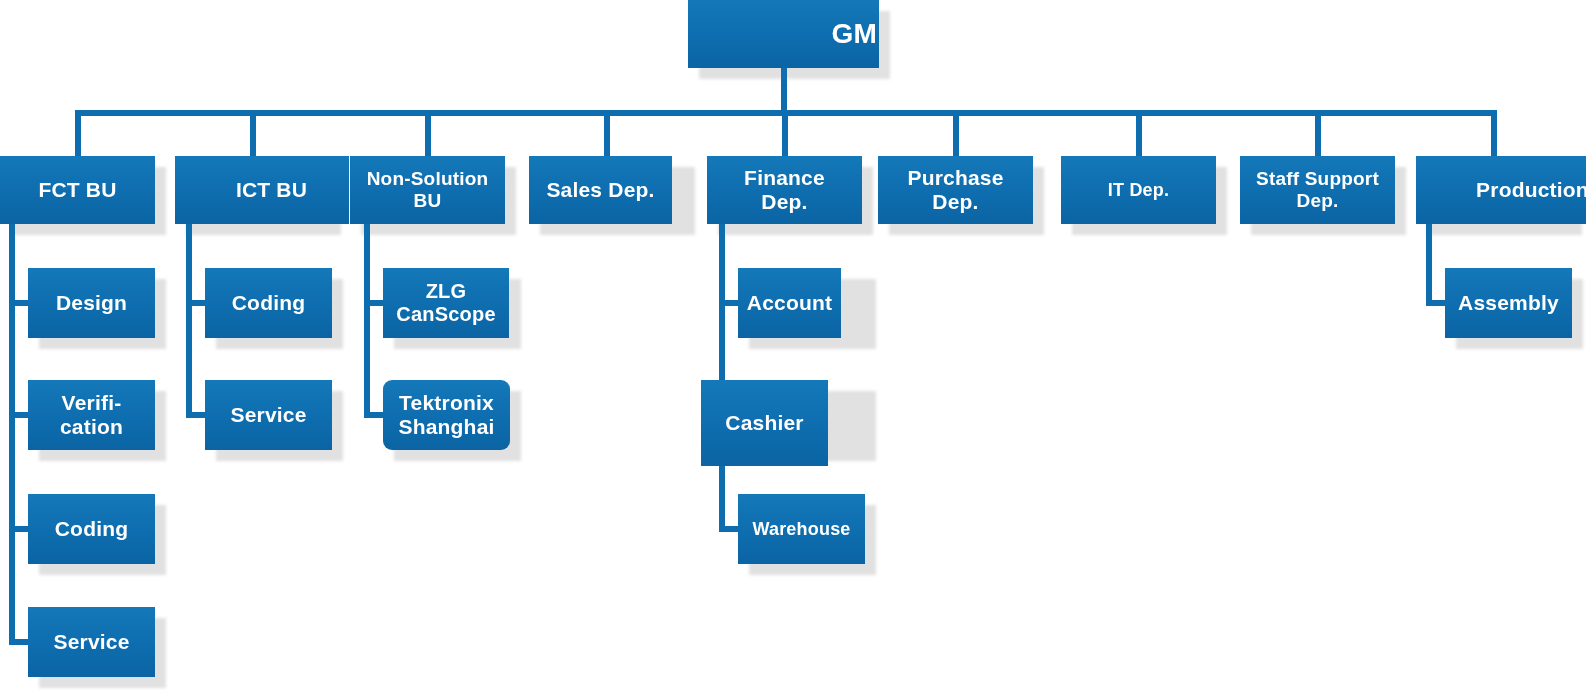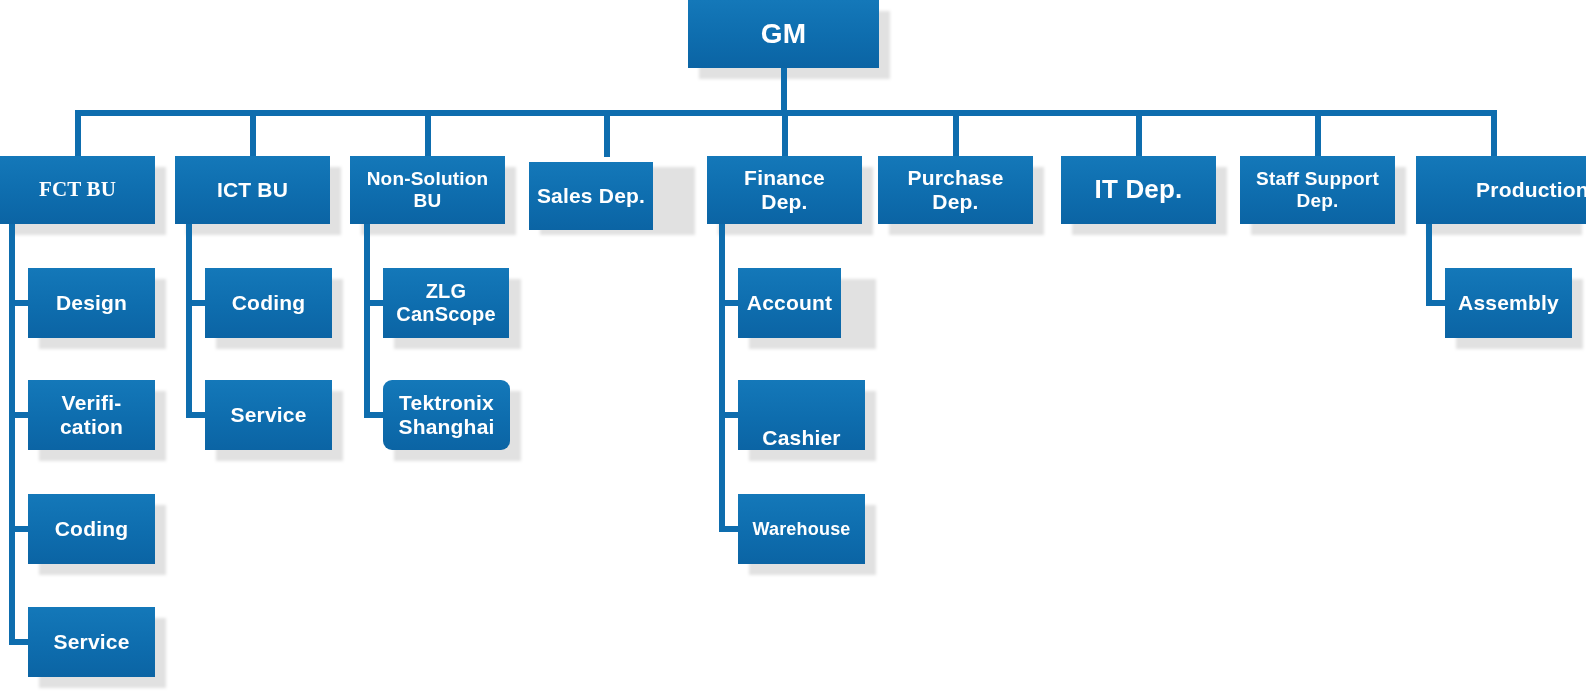--- a/index.html
+++ b/index.html
@@ -45,43 +45,43 @@
   .node .label {
     display: block;
     padding: 0 2px;
   }
 </style>
 </head>
 <body>
 
 <div id="canvas" style="--node-top: #1478b9; --node-mid: #0e6dae; --node-bottom: #0b64a4; --line: #0e6dae; --shadow: #e1e1e1; --text: #ffffff; --bg: #ffffff;">
     <div class="shadow" style="left: 699px; top: 11px; width: 191px; height: 68px;"></div>
-    <div class="node" style="left: 688px; top: 0px; width: 191px; height: 68px; font-size: 28px;"><span class="label">GM</span></div>
+    <div class="node" style="left: 688px; top: 0px; width: 191px; height: 68px; font-size: 28px; justify-content: flex-end;"><span class="label">GM</span></div>
     <div class="line" style="left: 781px; top: 68px; width: 6px; height: 42px;"></div>
     <div class="line" style="left: 75px; top: 110px; width: 1422px; height: 6px;"></div>
     <div class="line" style="left: 75px; top: 110px; width: 6px; height: 47px;"></div>
     <div class="shadow" style="left: 11px; top: 167px; width: 155px; height: 68px;"></div>
-    <div class="node" style="left: 0px; top: 156px; width: 155px; height: 68px; font-size: 21px; font-family: Liberation Serif, serif;"><span class="label">FCT BU</span></div>
+    <div class="node" style="left: 0px; top: 156px; width: 155px; height: 68px; font-size: 21px;"><span class="label">FCT BU</span></div>
     <div class="line" style="left: 9px; top: 224px; width: 6px; height: 421px;"></div>
     <div class="line" style="left: 9px; top: 300px; width: 19px; height: 6px;"></div>
     <div class="shadow" style="left: 39px; top: 279px; width: 127px; height: 70px;"></div>
     <div class="node" style="left: 28px; top: 268px; width: 127px; height: 70px; font-size: 21px;"><span class="label">Design</span></div>
     <div class="line" style="left: 9px; top: 412px; width: 19px; height: 6px;"></div>
     <div class="shadow" style="left: 39px; top: 391px; width: 127px; height: 70px;"></div>
     <div class="node" style="left: 28px; top: 380px; width: 127px; height: 70px; font-size: 21px;"><span class="label">Verifi-
 cation</span></div>
     <div class="line" style="left: 9px; top: 526px; width: 19px; height: 6px;"></div>
     <div class="shadow" style="left: 39px; top: 505px; width: 127px; height: 70px;"></div>
     <div class="node" style="left: 28px; top: 494px; width: 127px; height: 70px; font-size: 21px;"><span class="label">Coding</span></div>
     <div class="line" style="left: 9px; top: 639px; width: 19px; height: 6px;"></div>
     <div class="shadow" style="left: 39px; top: 618px; width: 127px; height: 70px;"></div>
     <div class="node" style="left: 28px; top: 607px; width: 127px; height: 70px; font-size: 21px;"><span class="label">Service</span></div>
     <div class="line" style="left: 250px; top: 110px; width: 6px; height: 47px;"></div>
     <div class="shadow" style="left: 186px; top: 167px; width: 155px; height: 68px;"></div>
-    <div class="node" style="left: 175px; top: 156px; width: 155px; height: 68px; font-size: 21px;"><span class="label">ICT BU</span></div>
+    <div class="node" style="left: 175px; top: 156px; width: 155px; height: 68px; font-size: 21px; padding-left: 19px;"><span class="label">ICT BU</span></div>
     <div class="line" style="left: 186px; top: 224px; width: 6px; height: 194px;"></div>
     <div class="line" style="left: 186px; top: 300px; width: 19px; height: 6px;"></div>
     <div class="shadow" style="left: 216px; top: 279px; width: 127px; height: 70px;"></div>
     <div class="node" style="left: 205px; top: 268px; width: 127px; height: 70px; font-size: 21px;"><span class="label">Coding</span></div>
     <div class="line" style="left: 186px; top: 412px; width: 19px; height: 6px;"></div>
     <div class="shadow" style="left: 216px; top: 391px; width: 127px; height: 70px;"></div>
     <div class="node" style="left: 205px; top: 380px; width: 127px; height: 70px; font-size: 21px;"><span class="label">Service</span></div>
     <div class="line" style="left: 425px; top: 110px; width: 6px; height: 47px;"></div>
     <div class="shadow" style="left: 361px; top: 167px; width: 155px; height: 68px;"></div>
     <div class="node" style="left: 350px; top: 156px; width: 155px; height: 68px; font-size: 19px;"><span class="label">Non-Solution
@@ -90,42 +90,42 @@
     <div class="line" style="left: 364px; top: 300px; width: 19px; height: 6px;"></div>
     <div class="shadow" style="left: 394px; top: 279px; width: 127px; height: 70px;"></div>
     <div class="node" style="left: 383px; top: 268px; width: 126px; height: 70px; font-size: 20px;"><span class="label">ZLG
 CanScope</span></div>
     <div class="line" style="left: 364px; top: 412px; width: 19px; height: 6px;"></div>
     <div class="shadow" style="left: 394px; top: 391px; width: 127px; height: 70px;"></div>
     <div class="node" style="left: 383px; top: 380px; width: 127px; height: 70px; font-size: 21px; border-radius: 9px;"><span class="label">Tektronix
 Shanghai</span></div>
     <div class="line" style="left: 604px; top: 110px; width: 6px; height: 47px;"></div>
     <div class="shadow" style="left: 540px; top: 167px; width: 155px; height: 68px;"></div>
-    <div class="node" style="left: 529px; top: 156px; width: 124px; height: 68px; font-size: 21px; margin-top: 6px;"><span class="label">Sales Dep.</span></div>
+    <div class="node" style="left: 529px; top: 156px; width: 143px; height: 68px; font-size: 21px;"><span class="label">Sales Dep.</span></div>
     <div class="line" style="left: 782px; top: 110px; width: 6px; height: 47px;"></div>
     <div class="shadow" style="left: 718px; top: 167px; width: 155px; height: 68px;"></div>
     <div class="node" style="left: 707px; top: 156px; width: 155px; height: 68px; font-size: 21px;"><span class="label">Finance
 Dep.</span></div>
     <div class="line" style="left: 719px; top: 224px; width: 6px; height: 308px;"></div>
     <div class="line" style="left: 719px; top: 300px; width: 19px; height: 6px;"></div>
     <div class="shadow" style="left: 749px; top: 279px; width: 127px; height: 70px;"></div>
     <div class="node" style="left: 738px; top: 268px; width: 103px; height: 70px; font-size: 21px;"><span class="label">Account</span></div>
     <div class="line" style="left: 719px; top: 412px; width: 19px; height: 6px;"></div>
     <div class="shadow" style="left: 749px; top: 391px; width: 127px; height: 70px;"></div>
-    <div class="node" style="left: 738px; top: 380px; width: 127px; height: 70px; font-size: 21px; align-items: flex-end;"><span class="label">Cashier</span></div>
+    <div class="node" style="left: 701px; top: 380px; width: 127px; height: 86px; font-size: 21px;"><span class="label">Cashier</span></div>
     <div class="line" style="left: 719px; top: 526px; width: 19px; height: 6px;"></div>
     <div class="shadow" style="left: 749px; top: 505px; width: 127px; height: 70px;"></div>
     <div class="node" style="left: 738px; top: 494px; width: 127px; height: 70px; font-size: 18px;"><span class="label">Warehouse</span></div>
     <div class="line" style="left: 953px; top: 110px; width: 6px; height: 47px;"></div>
     <div class="shadow" style="left: 889px; top: 167px; width: 155px; height: 68px;"></div>
     <div class="node" style="left: 878px; top: 156px; width: 155px; height: 68px; font-size: 21px;"><span class="label">Purchase
 Dep.</span></div>
     <div class="line" style="left: 1136px; top: 110px; width: 6px; height: 47px;"></div>
     <div class="shadow" style="left: 1072px; top: 167px; width: 155px; height: 68px;"></div>
-    <div class="node" style="left: 1061px; top: 156px; width: 155px; height: 68px; font-size: 26px;"><span class="label">IT Dep.</span></div>
+    <div class="node" style="left: 1061px; top: 156px; width: 155px; height: 68px; font-size: 18px;"><span class="label">IT Dep.</span></div>
     <div class="line" style="left: 1315px; top: 110px; width: 6px; height: 47px;"></div>
     <div class="shadow" style="left: 1251px; top: 167px; width: 155px; height: 68px;"></div>
     <div class="node" style="left: 1240px; top: 156px; width: 155px; height: 68px; font-size: 19px;"><span class="label">Staff Support
 Dep.</span></div>
     <div class="line" style="left: 1491px; top: 110px; width: 6px; height: 47px;"></div>
     <div class="shadow" style="left: 1427px; top: 167px; width: 155px; height: 68px;"></div>
     <div class="node" style="left: 1416px; top: 156px; width: 155px; height: 68px; font-size: 21px; padding-left: 39px;"><span class="label">Production</span></div>
     <div class="line" style="left: 1426px; top: 224px; width: 6px; height: 82px;"></div>
     <div class="line" style="left: 1426px; top: 300px; width: 19px; height: 6px;"></div>
     <div class="shadow" style="left: 1456px; top: 279px; width: 127px; height: 70px;"></div>

